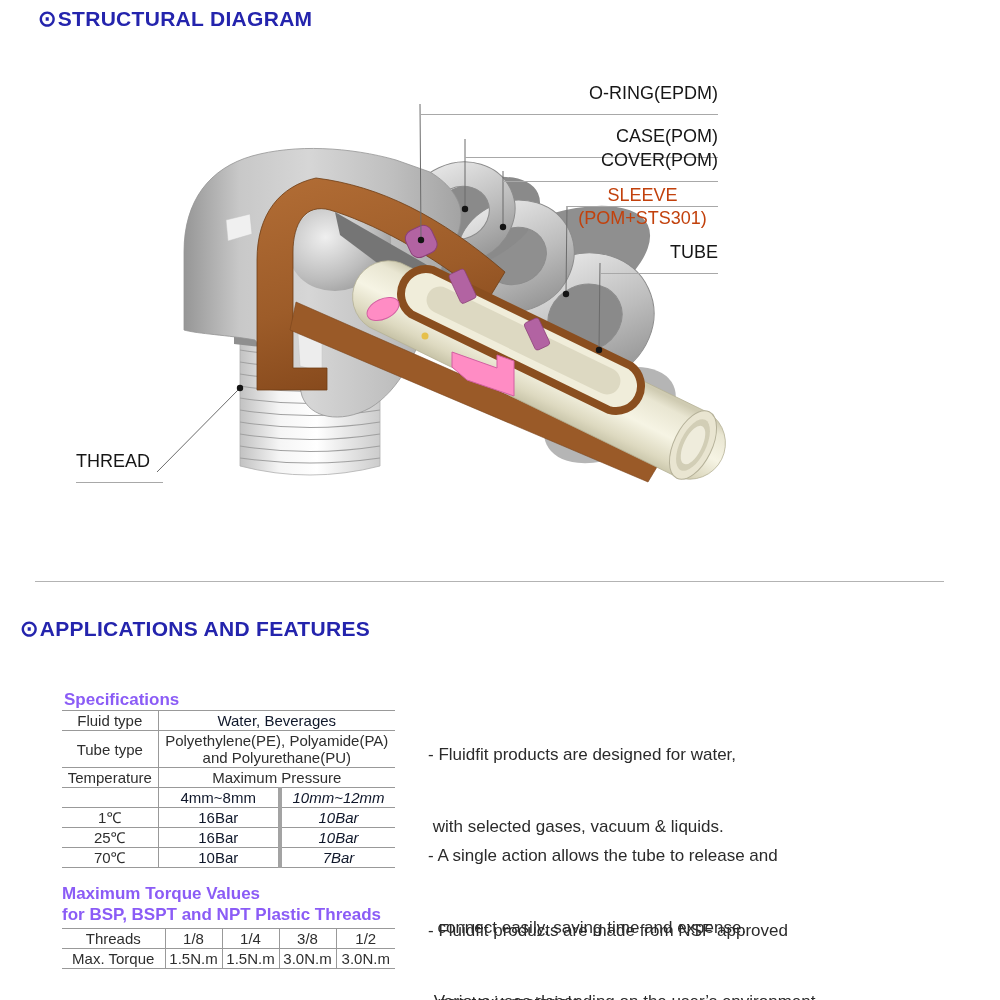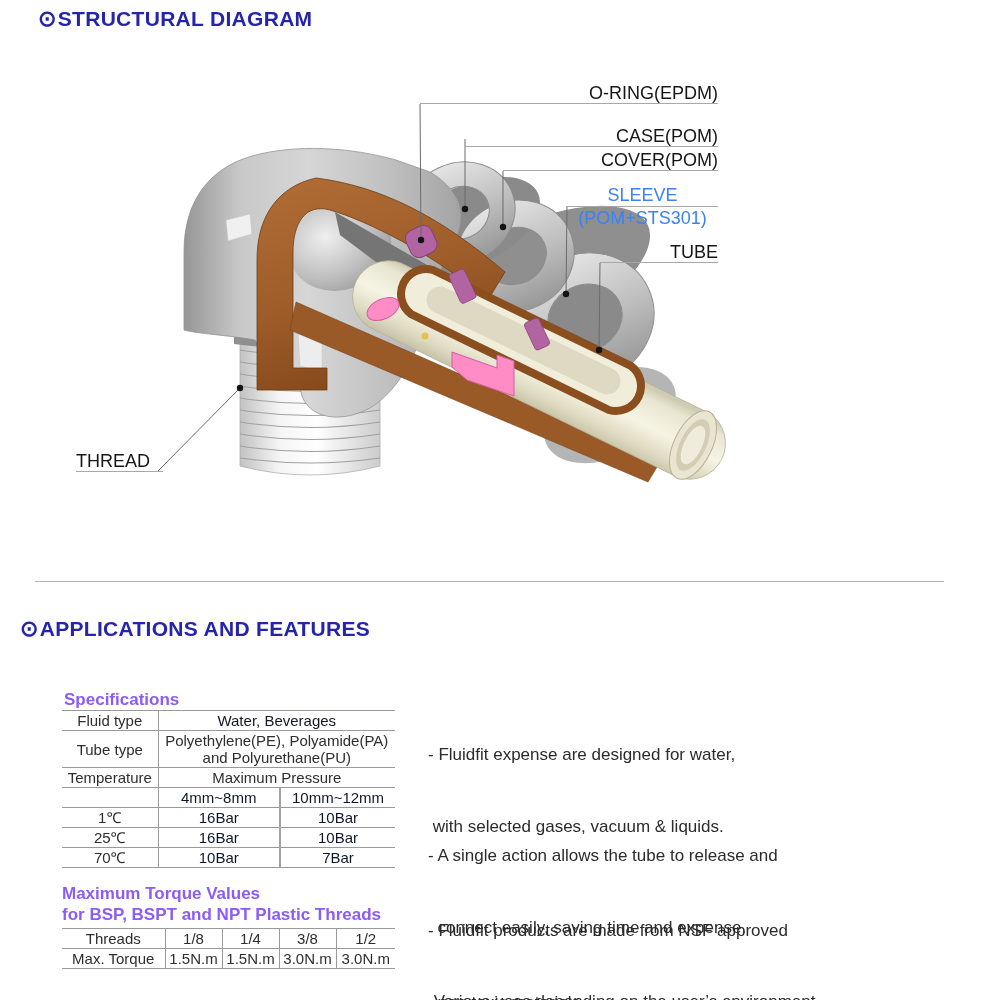--- a/index.html
+++ b/index.html
@@ -8,37 +8,37 @@
     font-family:"Liberation Sans", sans-serif; overflow:hidden;
   }
   .h1 {
     position:absolute; font-weight:bold; color:#2424ad; font-size:21px;
     letter-spacing:0.3px; white-space:nowrap;
   }
   .h1 .marker { font-size:22px; margin-right:1px; }
   .diagram-svg { position:absolute; left:0; top:0; }
   .dlabel {
     position:absolute; font-size:18px; color:#161616; text-align:right;
-    line-height:19px; padding-bottom:0; border-bottom:1px solid #a8a8a8;
+    line-height:19px; padding-bottom:11px; border-bottom:1px solid #a8a8a8;
     white-space:nowrap;
   }
   .dlabel.left { text-align:left; }
-  .sleeve-wrap { position:absolute; font-size:18px; color:#3b82f6; }
+  .sleeve-wrap { position:absolute; font-size:18px; color:#c2410c; }
   .sleeve-wrap .sl1 { text-align:center; line-height:19px; padding-bottom:1px; border-bottom:1px solid #a8a8a8; }
   .sleeve-wrap .sl2 { text-align:center; line-height:19px; padding-top:2px; }
   .divider { position:absolute; height:1px; background:#b3b3b3; }
   .h2 { position:absolute; font-weight:bold; color:#8b5cf6; font-size:17px; line-height:21px; white-space:nowrap; }
   table.ctable {
     position:absolute; border-collapse:collapse; table-layout:fixed;
     font-size:15px; color:#2e2e2e;
   }
   table.ctable td { border-top:1px solid #999; padding:1px 3px; text-align:center; line-height:17px; overflow:hidden; }
   table.ctable tr:last-child td { border-bottom:1px solid #999; }
   td.lbl { border-right:1px solid #999; }
-  td.vline { border-left:2px solid #a3a3a3; }
+  td.vline { border-left:4px solid #a3a3a3;font-style:italic; }
   td.la { text-align:left; padding-left:8px; }
   .blu { color:#0f172a; }
   table.tq td + td { border-left:1px solid #999; }
   .feat { position:absolute; left:428px; font-size:17px; line-height:24px; color:#2b2b2b; white-space:pre; }
 </style>
 </head>
 <body>
 
 <div class="page">
 
@@ -283,21 +283,21 @@
       <td>Max. Torque</td>
       <td>1.5N.m</td>
       <td>1.5N.m</td>
       <td>3.0N.m</td>
       <td>3.0N.m</td>
     </tr>
   </tbody>
     </table>
 
   <div class="feat" style="top:695px;">
-    <div>- Fluidfit expense are designed for water,</div>
+    <div>- Fluidfit products are designed for water,</div>
     <div> with selected gases, vacuum &amp; liquids.</div>
   </div>
   <div class="feat" style="top:796px;">
     <div>- A single action allows the tube to release and</div>
     <div>  connect easily, saving time and expense.</div>
   </div>
   <div class="feat" style="top:871px;">
     <div>- Fluidfit products are made from NSF approved</div>
     <div>  non-toxic materials.</div>
   </div>

